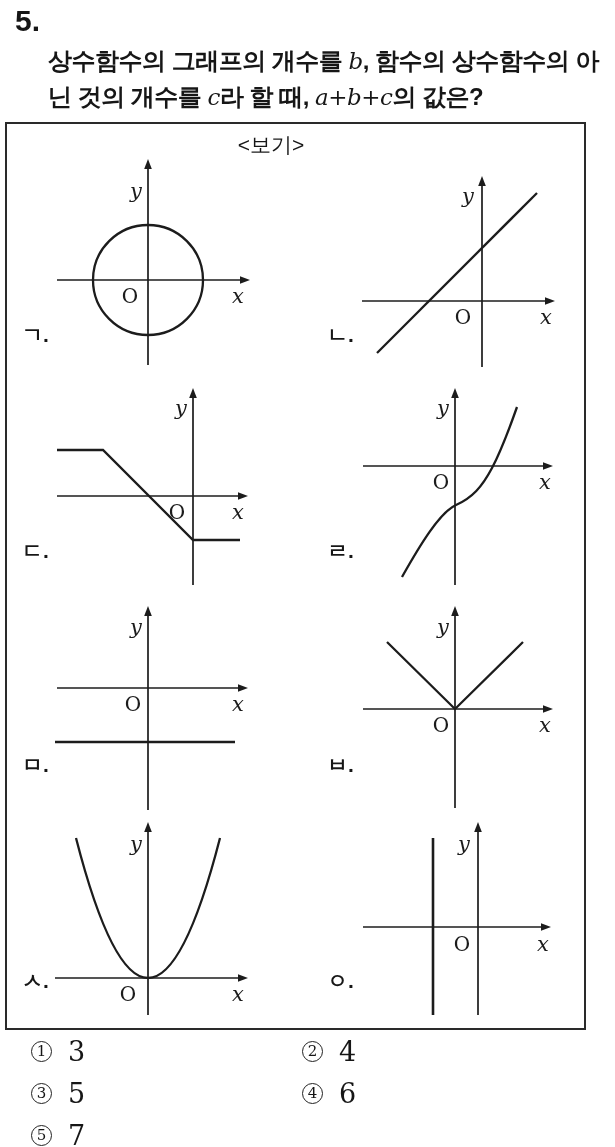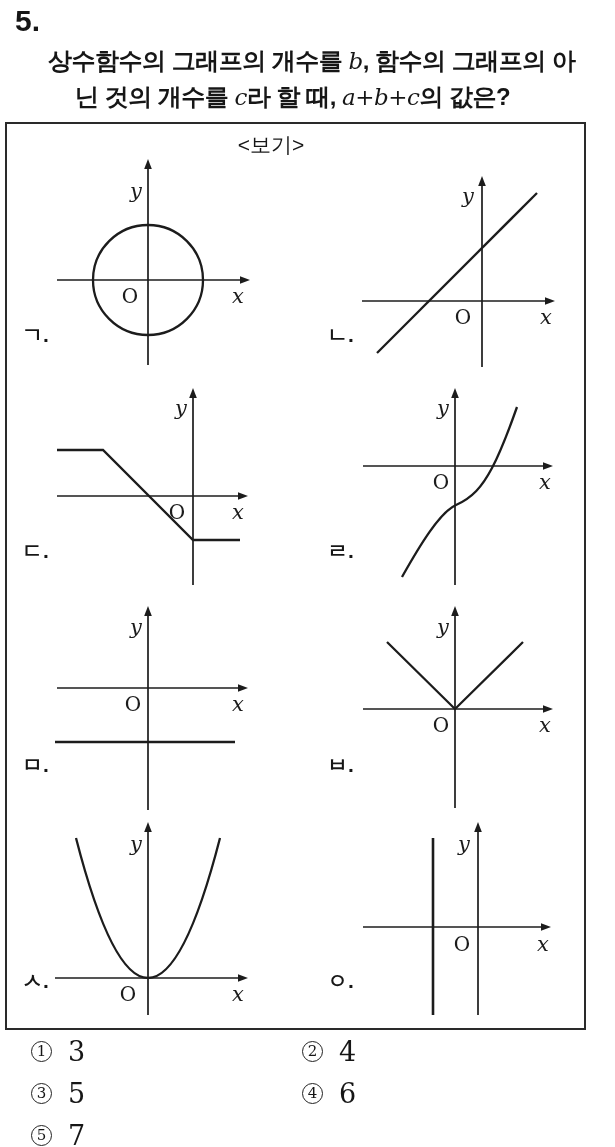--- a/index.html
+++ b/index.html
@@ -2,21 +2,21 @@
 <html><head>
 <meta charset="utf-8">
 <style>
   html,body{margin:0;padding:0;background:#ffffff;}
   .page{position:relative;width:615px;height:1147px;background:#ffffff;overflow:hidden;
         font-family:"Liberation Sans",sans-serif;color:#161616;}
   .qnum{position:absolute;left:15px;top:4px;font-size:30px;font-weight:bold;}
   .qline{position:absolute;font-size:24px;font-weight:bold;letter-spacing:-0.5px;white-space:nowrap;}
   .l1{left:62px;top:9px;}
   .l2{left:48px;top:45px;}
-  .l3{left:48px;top:81px;margin-left:27px;}
+  .l3{left:48px;top:81px;}
   .mathv{font-family:"DejaVu Serif",serif;font-style:italic;font-weight:normal;font-size:23px;}
   .box{position:absolute;left:5px;top:122px;width:577px;height:904px;border:2px solid #2a2a2a;background:#fff;}
   .box-title{position:absolute;left:5px;top:131px;width:532px;text-align:center;
              font-size:21px;font-weight:500;letter-spacing:0;}
   svg.overlay{position:absolute;left:0;top:0;}
   .axis{stroke:#1c1c1c;stroke-width:1.7;fill:none;}
   .curve{stroke:#1c1c1c;stroke-width:2.3;fill:none;}
   .thick{stroke-width:2.6;}
   .ah{fill:#1c1c1c;stroke:none;}
   .mvar{font-family:"DejaVu Serif",serif;font-style:italic;font-size:21px;fill:#1c1c1c;}
@@ -29,21 +29,21 @@
   .cval{font-family:"DejaVu Serif",serif;font-size:27px;}
 </style>
 </head>
 <body>
 
 <div class="page">
 
   <div class="qnum">5.</div>
 
 
-  <div class="qline l2"><span>상수함수의 그래프의 개수를 </span><span class="mathv">b</span><span>, 함수의 그래프의 아</span></div>
+  <div class="qline l2"><span>상수함수의 그래프의 개수를 </span><span class="mathv">b</span><span>, 함수의 상수함수의 아</span></div>
 
   <div class="qline l3"><span>닌 것의 개수를 </span><span class="mathv">c</span><span>라 할 때, </span><span class="mathv">a+b+c</span><span>의 값은?</span></div>
 
   <div class="box"></div>
   <div class="box-title">&lt;보기&gt;</div>
 
   <svg class="overlay" width="615" height="1147" viewBox="0 0 615 1147">
 
     <g>
       <line class="axis" x1="148" y1="167" x2="148" y2="365"></line>

